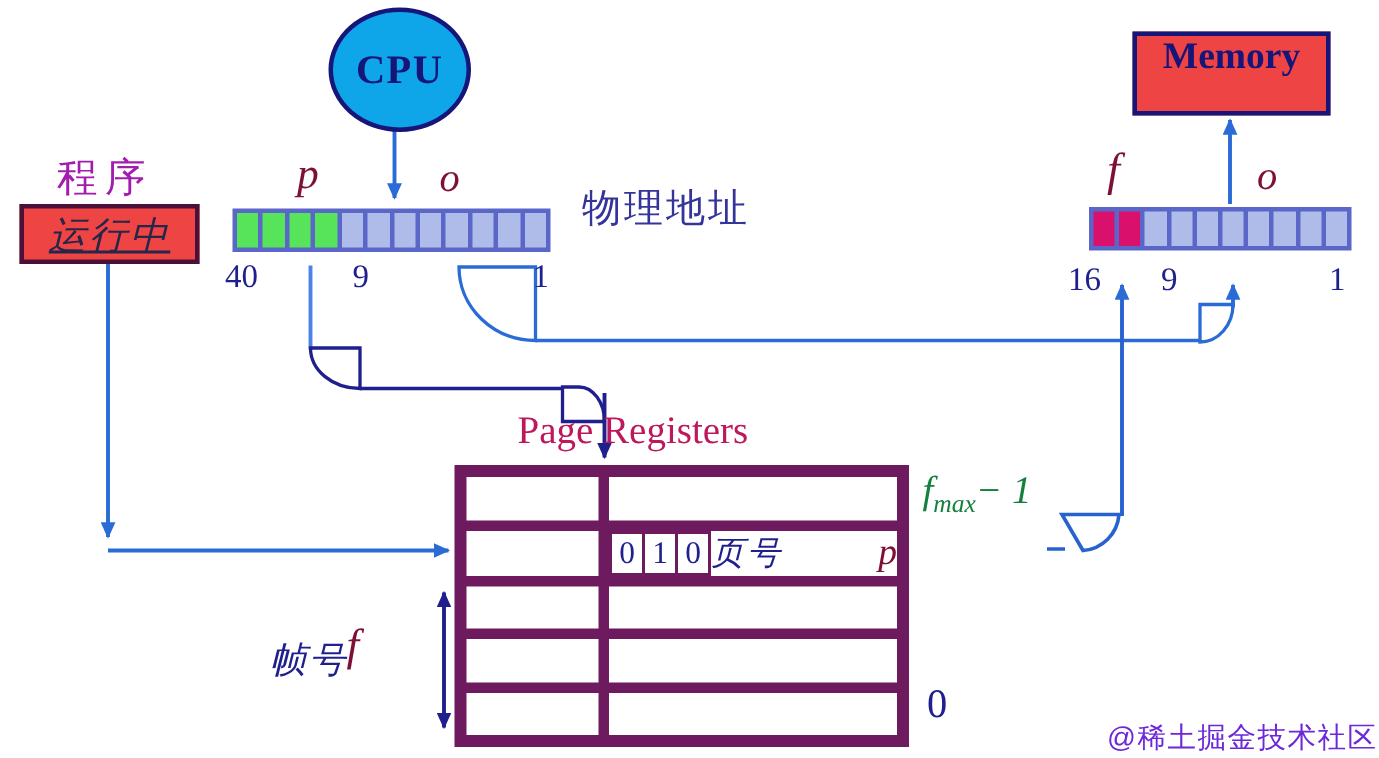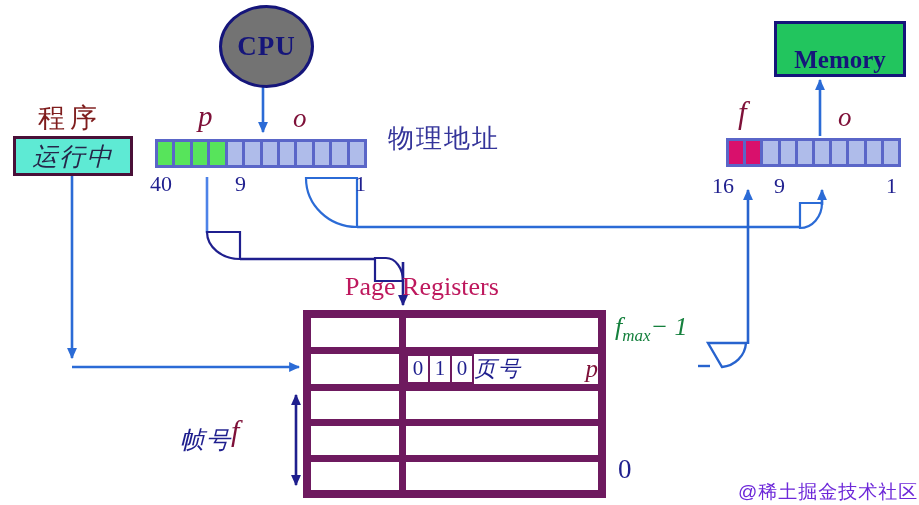--- a/index.html
+++ b/index.html
@@ -6,33 +6,33 @@
   #stage{
     position:relative;width:919px;height:505px;background:#ffffff;overflow:hidden;
     font-family:"Liberation Serif","DejaVu Serif",serif;
   }
   .abs{position:absolute;}
   #wires{position:absolute;left:0;top:0;width:919px;height:505px;}
 
   
   .cpu{
     left:219px;top:5px;width:89px;height:77px;border:3.5px solid #15157A;border-radius:50%;
-    background:#737373;display:flex;align-items:center;justify-content:center;
+    background:#0ea5e9;display:flex;align-items:center;justify-content:center;
     font-weight:bold;font-size:27px;color:#15157A;letter-spacing:1px;
   }
   .memory{
     left:755px;top:21px;width:126px;height:50px;border:3px solid #15157A;
-    background:#22c55e;display:flex;align-items:flex-end;justify-content:center;
-    font-weight:bold;font-size:25px;color:#15157A;margin-left:19px;
-  }
-  .program-label{left:38px;top:100px;font-size:27px;color:#7f1d1d;letter-spacing:5px;}
+    background:#ef4444;display:flex;align-items:flex-start;justify-content:center;
+    font-weight:bold;font-size:25px;color:#15157A;
+  }
+  .program-label{left:38px;top:100px;font-size:27px;color:#a21caf;letter-spacing:5px;}
   .running-box{
-    left:13px;top:136px;width:114px;height:34px;border:3px solid #4A1038;background:#5eead4;
+    left:13px;top:136px;width:114px;height:34px;border:3px solid #4A1038;background:#ef4444;
     display:flex;align-items:center;justify-content:center;
-    font-style:italic;font-size:25px;color:#26264A;letter-spacing:2px;
+    font-style:italic;font-size:25px;color:#26264A;letter-spacing:2px;text-decoration:underline;
   }
 
   
   .bitarray{display:flex;gap:3px;padding:3px;background:#5A66C8;box-sizing:border-box;}
   .bitarray .cell{flex:1;background:#AFBCEA;}
   .bitarray .cell.green{background:#57E45B;}
   .bitarray .cell.crimson{background:#D9106C;}
   #logical-array{left:155px;top:139px;width:212px;height:29px;}
   #physical-array{left:726px;top:138px;width:175px;height:29px;}
 

